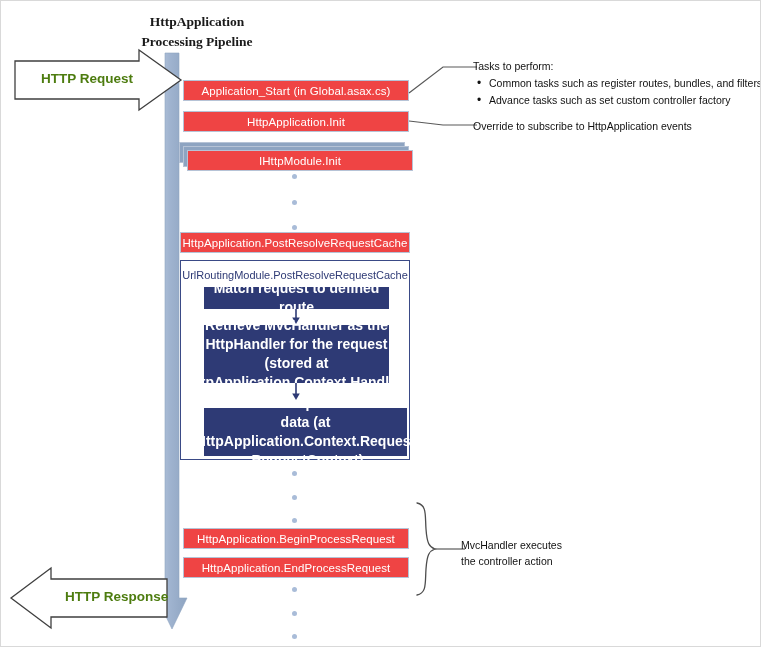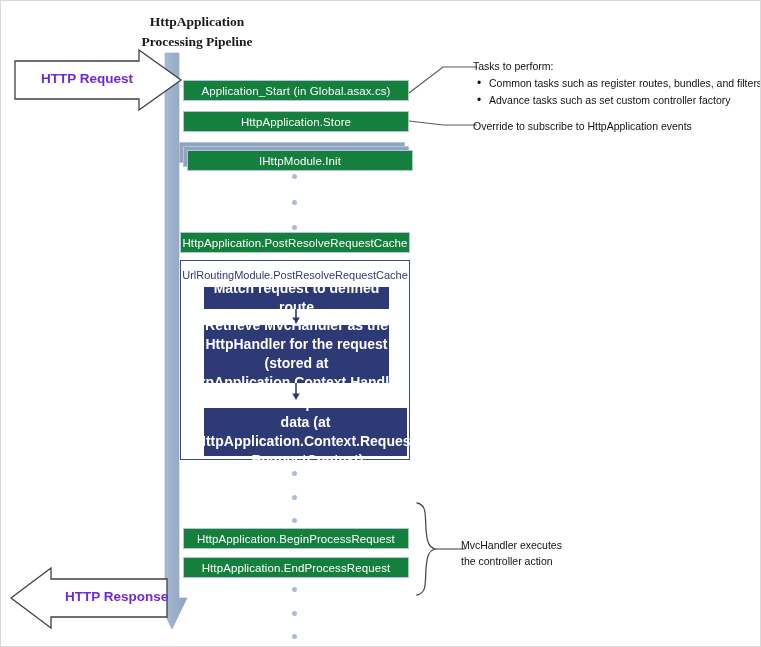--- a/index.html
+++ b/index.html
@@ -52,29 +52,29 @@
   }
 
   
   .block-arrow {
     position: absolute;
   }
   .block-arrow .arrow-label {
     position: absolute;
     font-size: 13.5px;
     font-weight: bold;
-    color: #6d28d9;
+    color: #4d7c0f;
     white-space: nowrap;
   }
 
   
   .stage-bar {
     position: absolute;
     box-sizing: border-box;
-    background: #15803d;
+    background: #ef4444;
     border: 1px solid #b6c3d6;
     color: #ffffff;
     font-size: 11.5px;
     display: flex;
     align-items: center;
     justify-content: center;
     text-align: center;
     letter-spacing: 0.1px;
   }
 
@@ -213,21 +213,21 @@
       <polygon points="158,12 42,12 42,1 2,31 42,61 42,50 158,50" fill="#ffffff" stroke="#3f3f3f" stroke-width="1.3" stroke-linejoin="miter"></polygon>
     </svg>
     <div class="arrow-label" style="left:56px; top:22px;">HTTP Response</div>
   </div>
 
   <div class="stage-bar" style="left:182px; top:79px; width:226px; height:21px;">
     <span>Application_Start (in Global.asax.cs)</span>
   </div>
 
   <div class="stage-bar" style="left:182px; top:110px; width:226px; height:21px;">
-    <span>HttpApplication.Store</span>
+    <span>HttpApplication.Init</span>
   </div>
 
   <div class="stack-wrap" style="left:178px; top:141px; width:234px; height:30px;padding-left:24px;">
     <div class="ghost" style="left:0px;  top:0px;  width:226px; height:21px;"></div>
     <div class="ghost" style="left:4px;  top:4px;  width:226px; height:21px;"></div>
     <div class="stage-bar" style="left:8px; top:8px; width:226px; height:21px;">
       <span>IHttpModule.Init</span>
     </div>
   </div>
 

